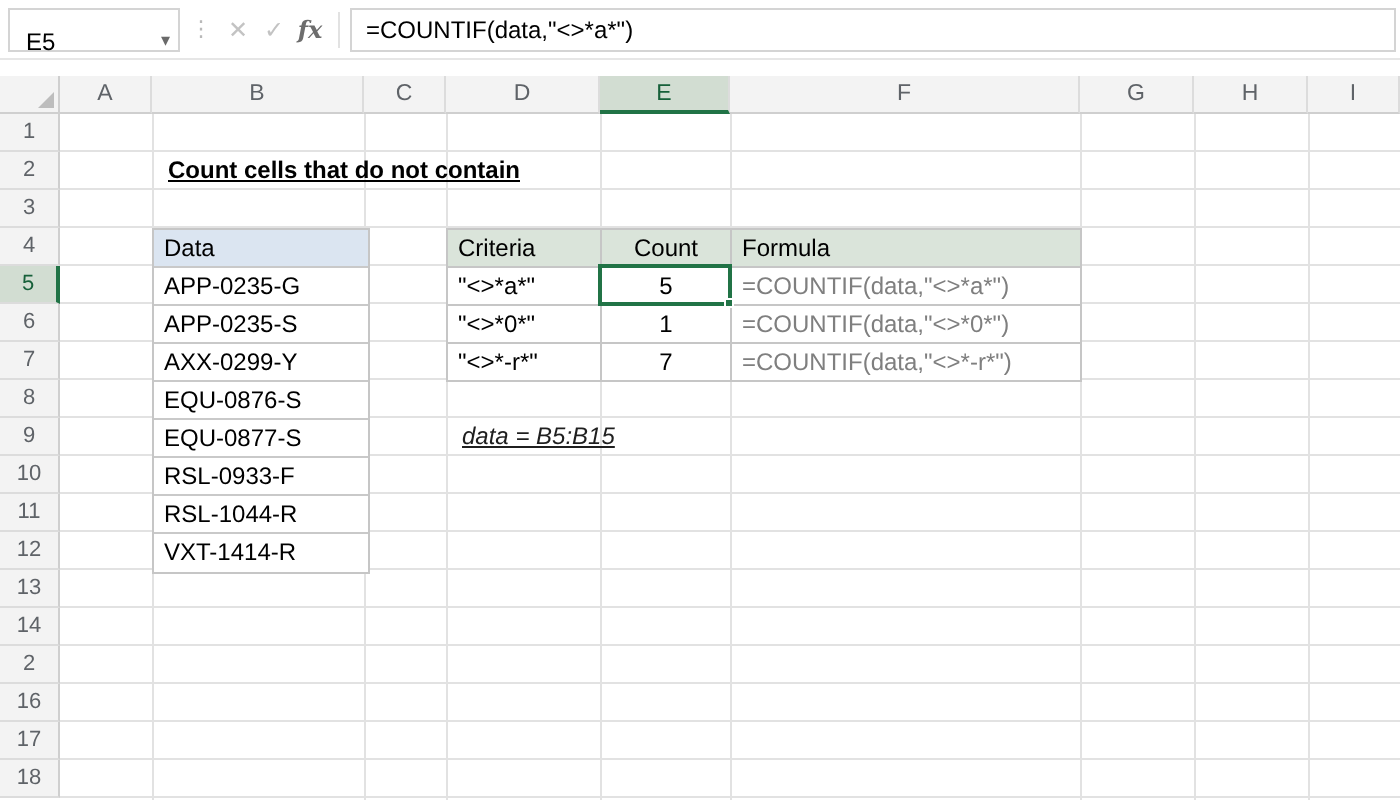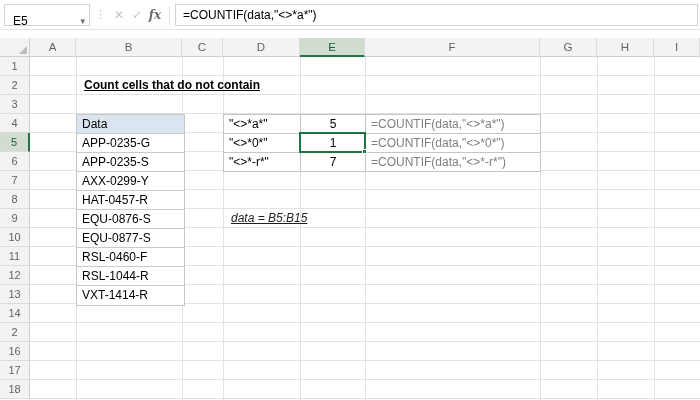--- a/index.html
+++ b/index.html
@@ -141,29 +141,33 @@
     <div class="vl" style="left:567px"></div>
     <div class="vl" style="left:624px"></div>
 
     <div class="cell-text title">Count cells that do not contain</div>
 
     <div class="data-table">
       <div class="dc dhead">Data</div>
       <div class="dc">APP-0235-G</div>
       <div class="dc">APP-0235-S</div>
       <div class="dc">AXX-0299-Y</div>
-      <div class="dc">HAT-0457-R</div>
       <div class="dc">EQU-0876-S</div>
       <div class="dc">EQU-0877-S</div>
-      <div class="dc">RSL-0460-F</div>
+      <div class="dc">RSL-0933-F</div>
       <div class="dc">RSL-1044-R</div>
       <div class="dc">VXT-1414-R</div>
     </div>
 
     <div class="f-table">
+      <div class="t-row t-head">
+        <div class="t-cell t-d">Criteria</div>
+        <div class="t-cell t-e">Count</div>
+        <div class="t-cell t-f">Formula</div>
+      </div>
       <div class="t-row">
         <div class="t-cell t-d">"&lt;&gt;*a*"</div>
         <div class="t-cell t-e">5</div>
         <div class="t-cell t-f t-formula">=COUNTIF(data,"&lt;&gt;*a*")</div>
       </div>
       <div class="t-row">
         <div class="t-cell t-d">"&lt;&gt;*0*"</div>
         <div class="t-cell t-e">1</div>
         <div class="t-cell t-f t-formula">=COUNTIF(data,"&lt;&gt;*0*")</div>
       </div>

